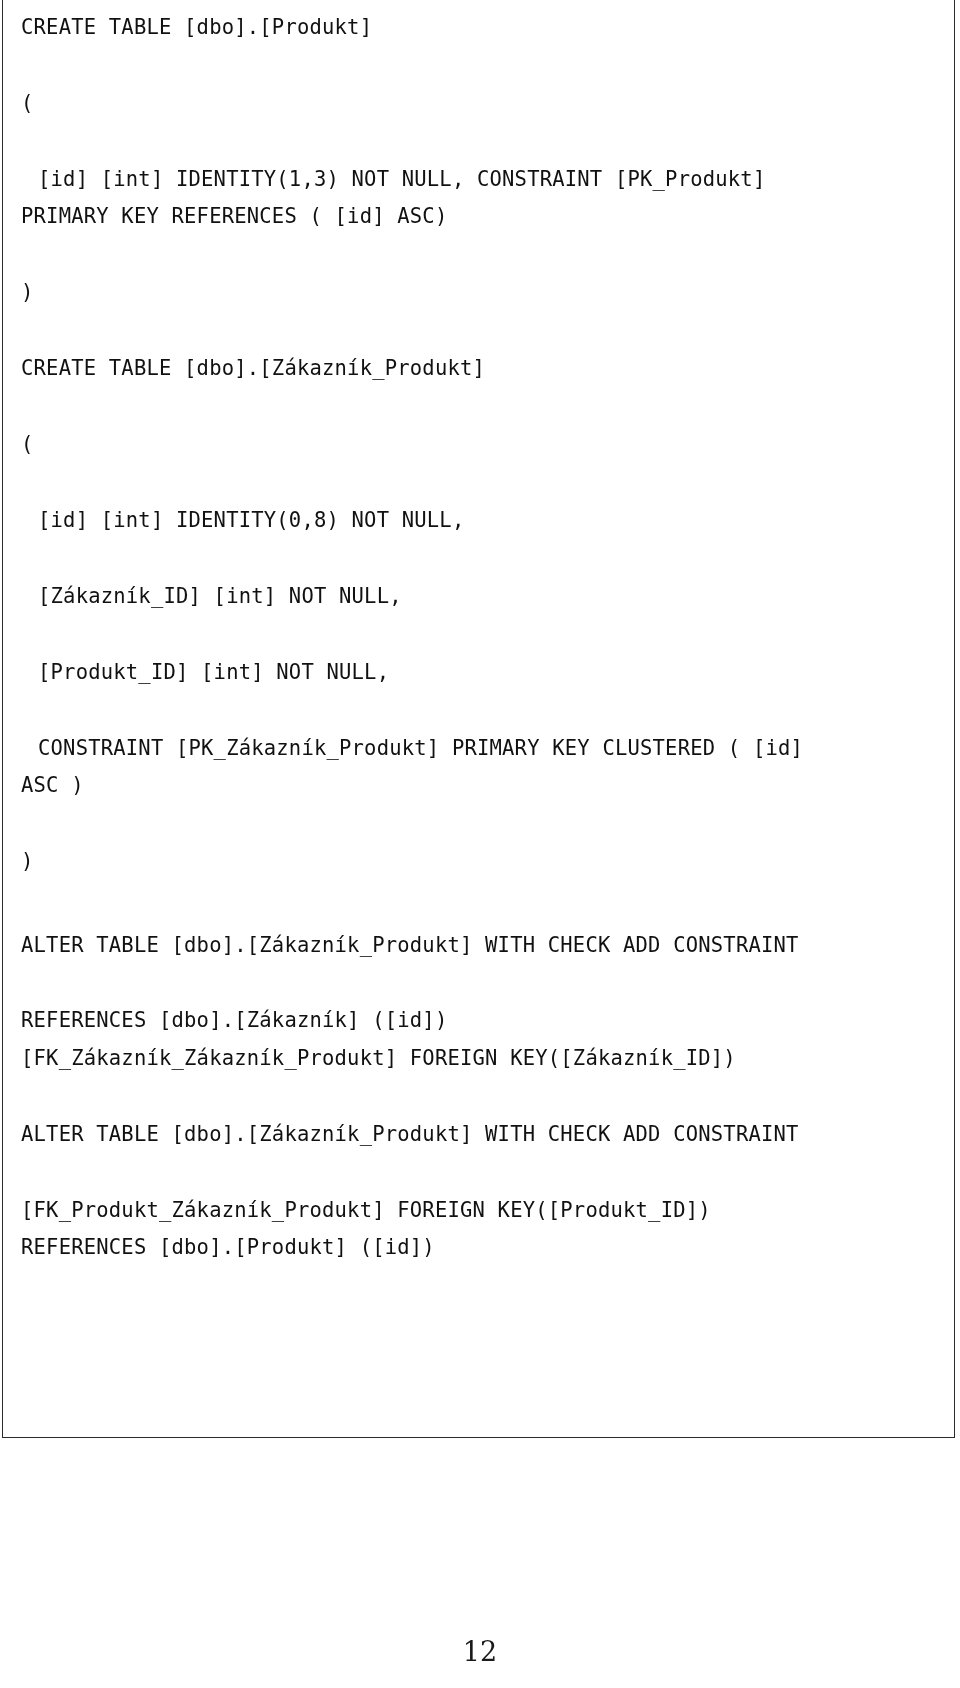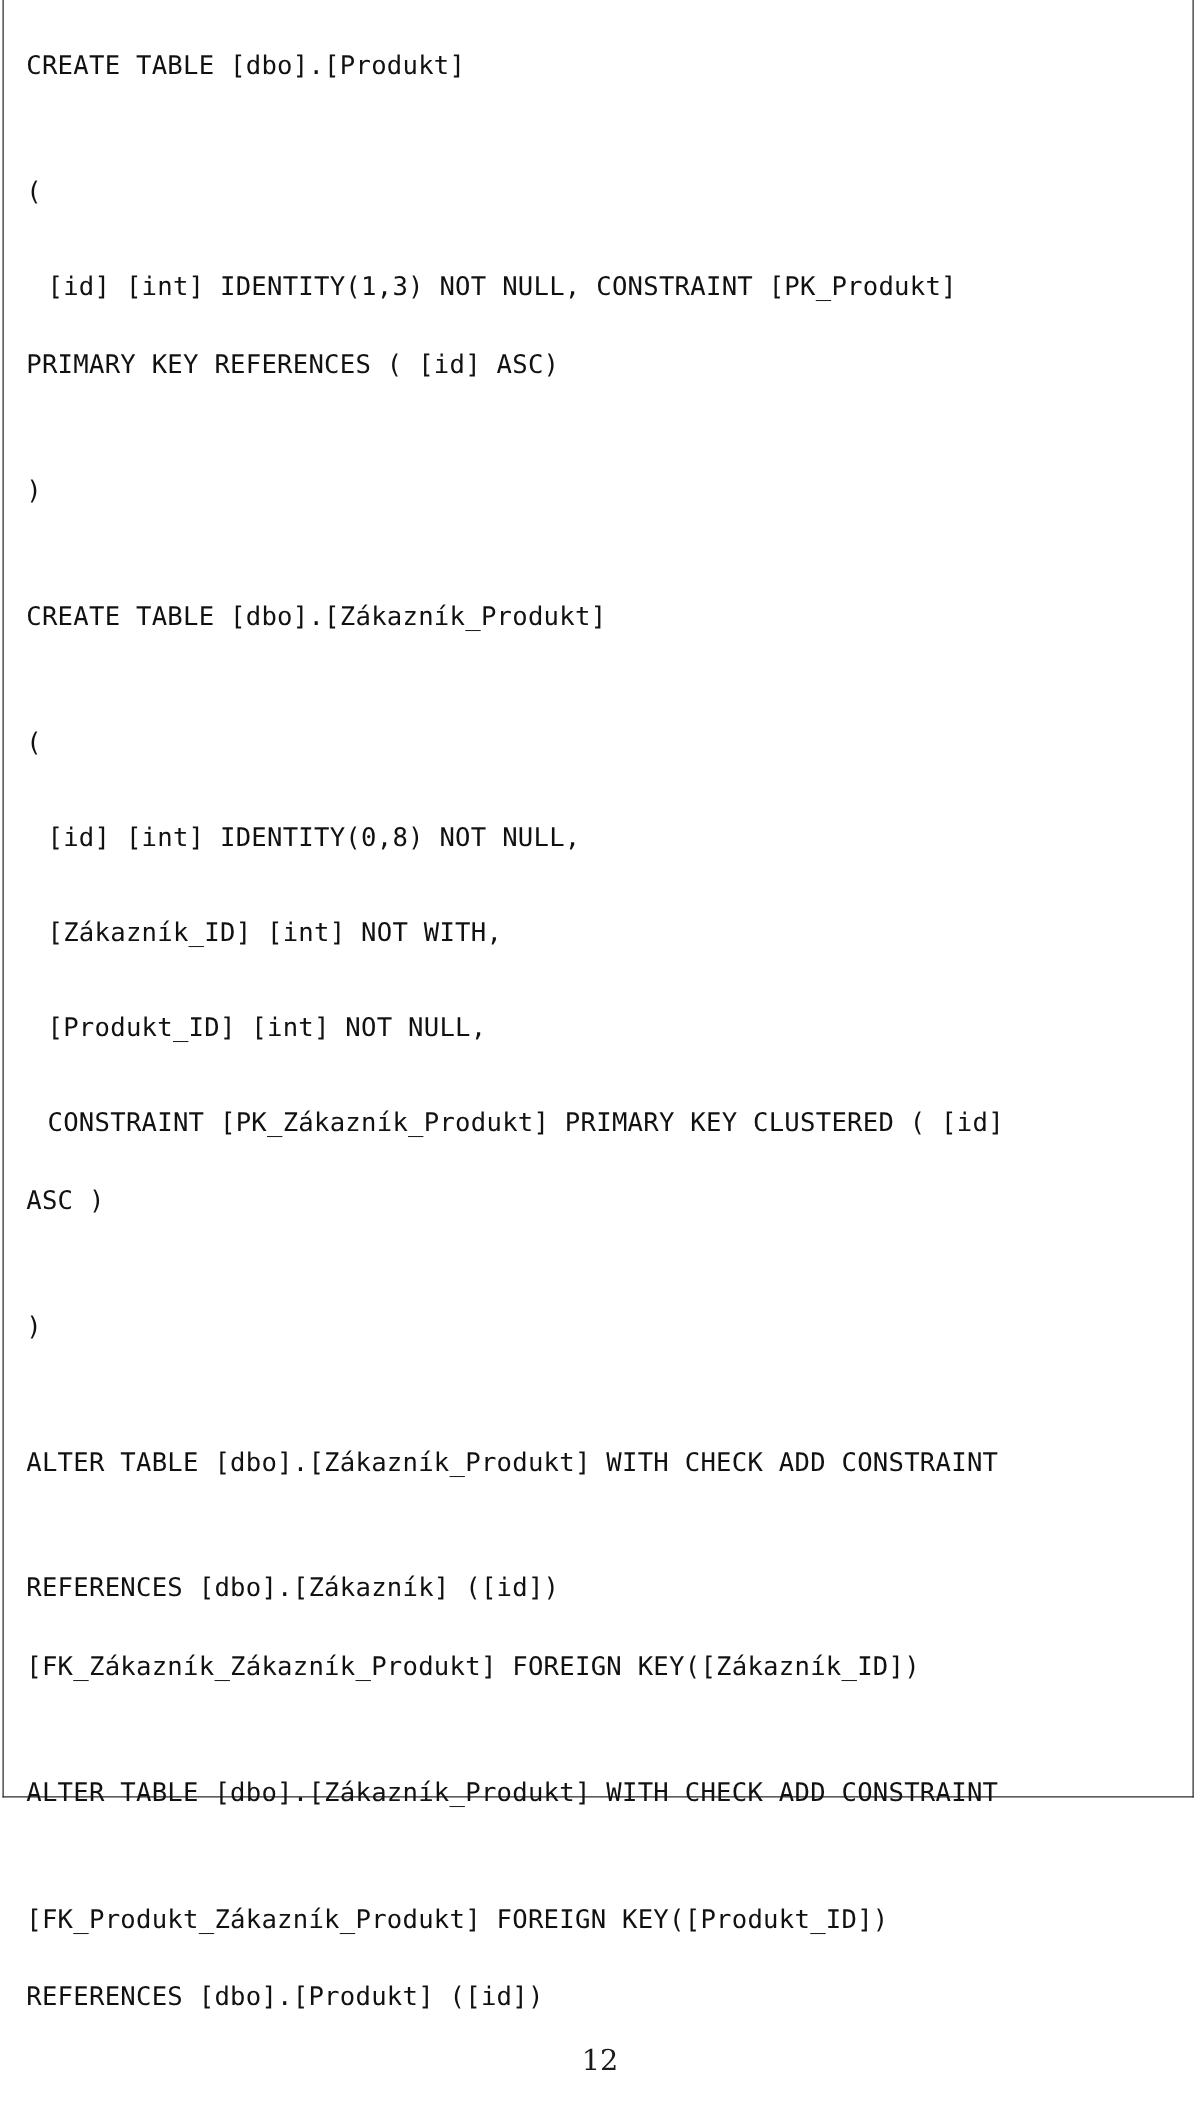--- a/index.html
+++ b/index.html
@@ -44,32 +44,32 @@
     white-space: pre;
     letter-spacing: 0.2px;
     height: 38px;
   }
   
   .code-line.wrap {
     line-height: 37px;
     height: 37px;
   }
   .indent-1 { padding-left: 17px; }
-  .indent-0 { padding-left: 0px; margin-top: 25px; }
+  .indent-0 { padding-left: 0px; }
   .spacer-md { height: 38px; }
   .spacer-lg { height: 46px; }
 
   #page-number {
     position: absolute;
     left: 0;
     right: 0;
     top: 1636px;
     text-align: center;
     font-family: "DejaVu Serif", serif;
-    font-size: 23px;
+    font-size: 27px;
     color: #1a1a1a;
   }
 </style>
 </head>
 <body>
 
 <div id="code-frame">
   <div id="code-listing">
       <div class="code-block">
         <div class="code-line indent-0">CREATE TABLE [dbo].[Produkt]</div>
@@ -82,21 +82,21 @@
         <div class="code-line indent-0">)</div>
       </div>
       <div class="spacer-md"></div>
       <div class="code-block">
         <div class="code-line indent-0">CREATE TABLE [dbo].[Zákazník_Produkt]</div>
         <div class="spacer-md"></div>
         <div class="code-line indent-0">(</div>
         <div class="spacer-md"></div>
         <div class="code-line indent-1">[id] [int] IDENTITY(0,8) NOT NULL,</div>
         <div class="spacer-md"></div>
-        <div class="code-line indent-1">[Zákazník_ID] [int] NOT WITH,</div>
+        <div class="code-line indent-1">[Zákazník_ID] [int] NOT NULL,</div>
         <div class="spacer-md"></div>
         <div class="code-line indent-1">[Produkt_ID] [int] NOT NULL,</div>
         <div class="spacer-md"></div>
         <div class="code-line indent-1">CONSTRAINT [PK_Zákazník_Produkt] PRIMARY KEY CLUSTERED ( [id]</div>
         <div class="code-line wrap indent-0">ASC )</div>
         <div class="spacer-md"></div>
         <div class="code-line indent-0">)</div>
       </div>
       <div class="spacer-lg"></div>
       <div class="code-block">

